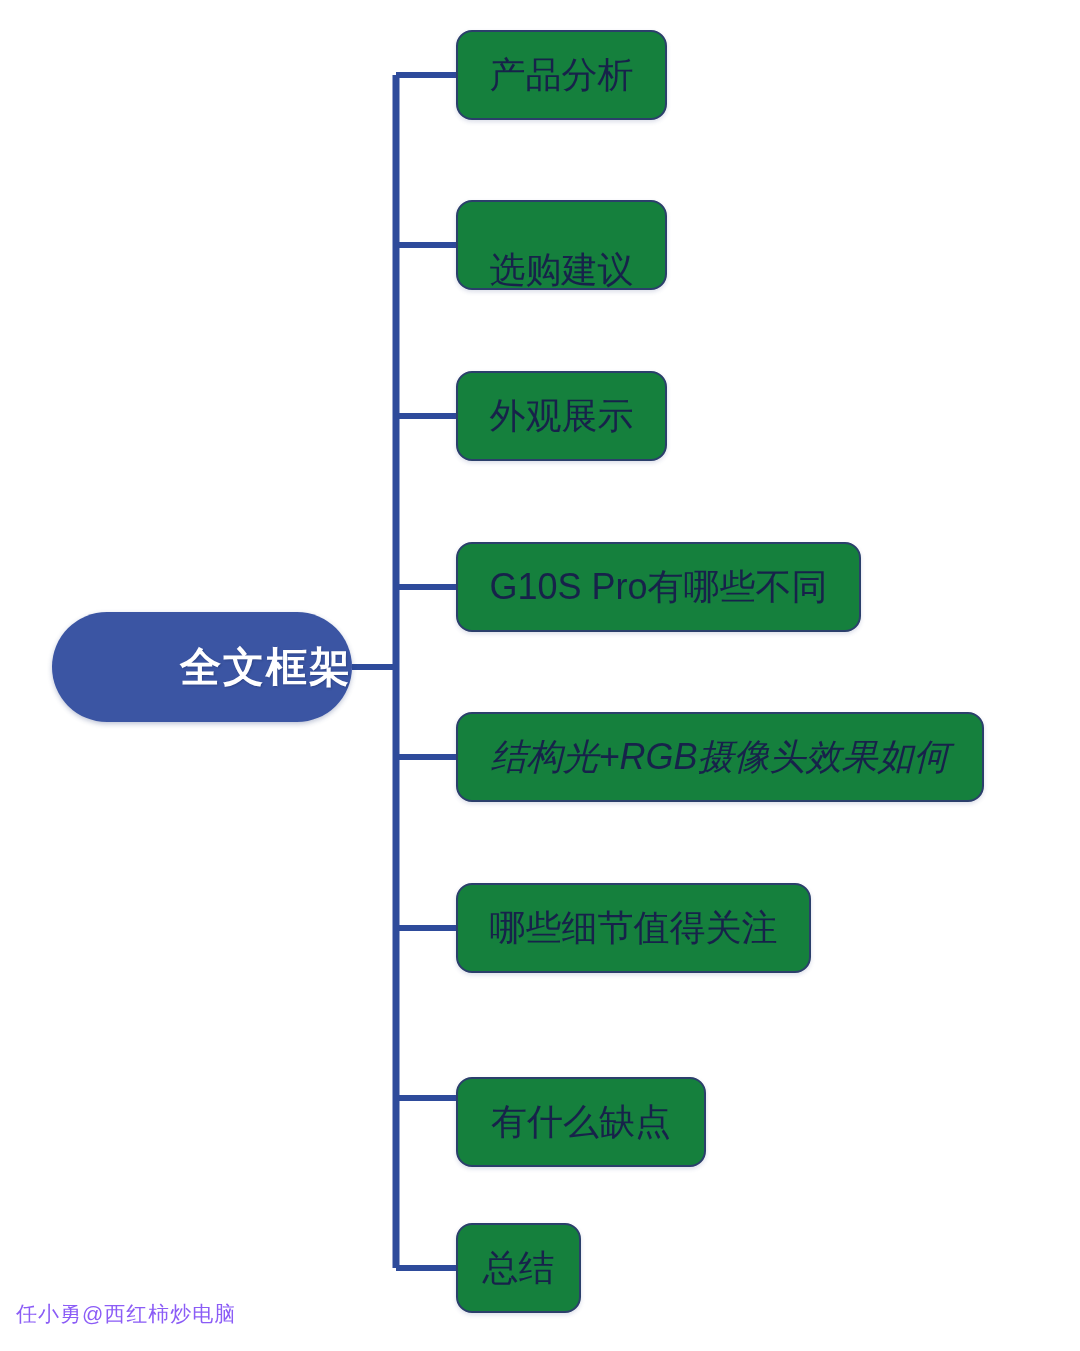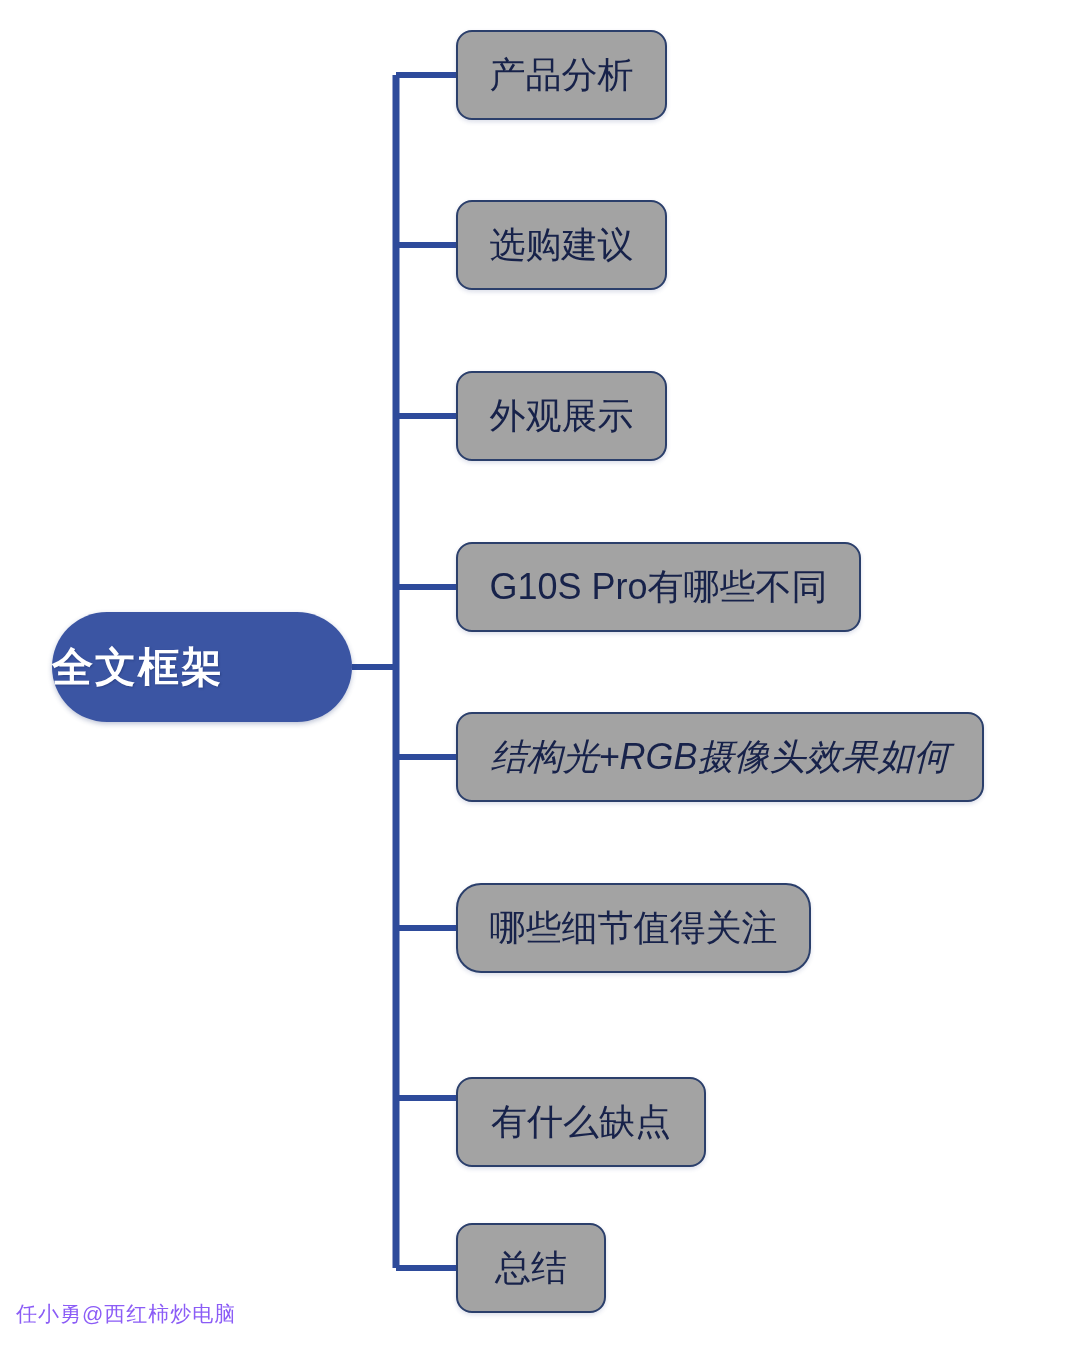--- a/index.html
+++ b/index.html
@@ -33,41 +33,41 @@
   .root-node {
     position: absolute;
     left: 52px;
     top: 612px;
     width: 300px;
     height: 110px;
     border-radius: 55px;
     background: #3b55a3;
     display: flex;
     align-items: center;
-    justify-content: flex-start;
+    justify-content: flex-end;
     box-shadow: 0 2px 5px rgba(40, 60, 120, 0.30);
   }
   .root-label {
     color: #ffffff;
     font-size: 41px;
     font-weight: bold;
     letter-spacing: 2px;
     line-height: 1;
     text-shadow: 1px 1px 2px rgba(20, 35, 85, 0.35);
     white-space: nowrap;
   }
 
   
   .leaf-node {
     position: absolute;
     box-sizing: border-box;
     height: 90px;
     border: 2px solid #2b3f6b;
     border-radius: 16px;
-    background: #a3a3a3;
+    background: #15803d;
     display: flex;
     align-items: center;
     justify-content: center;
     box-shadow: 0 2px 4px rgba(60, 80, 140, 0.18);
   }
   .leaf-label {
     color: #17224a;
     font-size: 36px;
     font-weight: 400;
     line-height: 1;
@@ -108,38 +108,38 @@
   </svg>
 
   <div class="root-node">
     <span class="root-label">全文框架</span>
   </div>
 
   <div id="leaf-layer">
       <div class="leaf-node" style="left: 456px; top: 30px; width: 211px; height: 90px;">
         <span class="leaf-label">产品分析</span>
       </div>
-      <div class="leaf-node" style="left: 456px; top: 200px; width: 211px; height: 90px;">
+      <div class="leaf-node" style="left: 456px; top: 200px; width: 211px; height: 90px; align-items: flex-end;">
         <span class="leaf-label">选购建议</span>
       </div>
       <div class="leaf-node" style="left: 456px; top: 371px; width: 211px; height: 90px;">
         <span class="leaf-label">外观展示</span>
       </div>
       <div class="leaf-node" style="left: 456px; top: 542px; width: 405px; height: 90px; text-align: center;">
         <span class="leaf-label">G10S Pro有哪些不同</span>
       </div>
       <div class="leaf-node" style="left: 456px; top: 712px; width: 528px; height: 90px; font-style: italic;">
         <span class="leaf-label">结构光+RGB摄像头效果如何</span>
       </div>
-      <div class="leaf-node" style="left: 456px; top: 883px; width: 355px; height: 90px; border-radius: 25px;">
+      <div class="leaf-node" style="left: 456px; top: 883px; width: 355px; height: 90px;">
         <span class="leaf-label">哪些细节值得关注</span>
       </div>
       <div class="leaf-node" style="left: 456px; top: 1053px; width: 250px; height: 90px; margin-top: 24px;">
         <span class="leaf-label">有什么缺点</span>
       </div>
-      <div class="leaf-node" style="left: 456px; top: 1223px; width: 150px; height: 90px;">
+      <div class="leaf-node" style="left: 456px; top: 1223px; width: 125px; height: 90px;">
         <span class="leaf-label">总结</span>
       </div>
     </div>
 
   <div class="watermark">任小勇@西红柿炒电脑</div>
 
 </div>
 
 </body></html>

